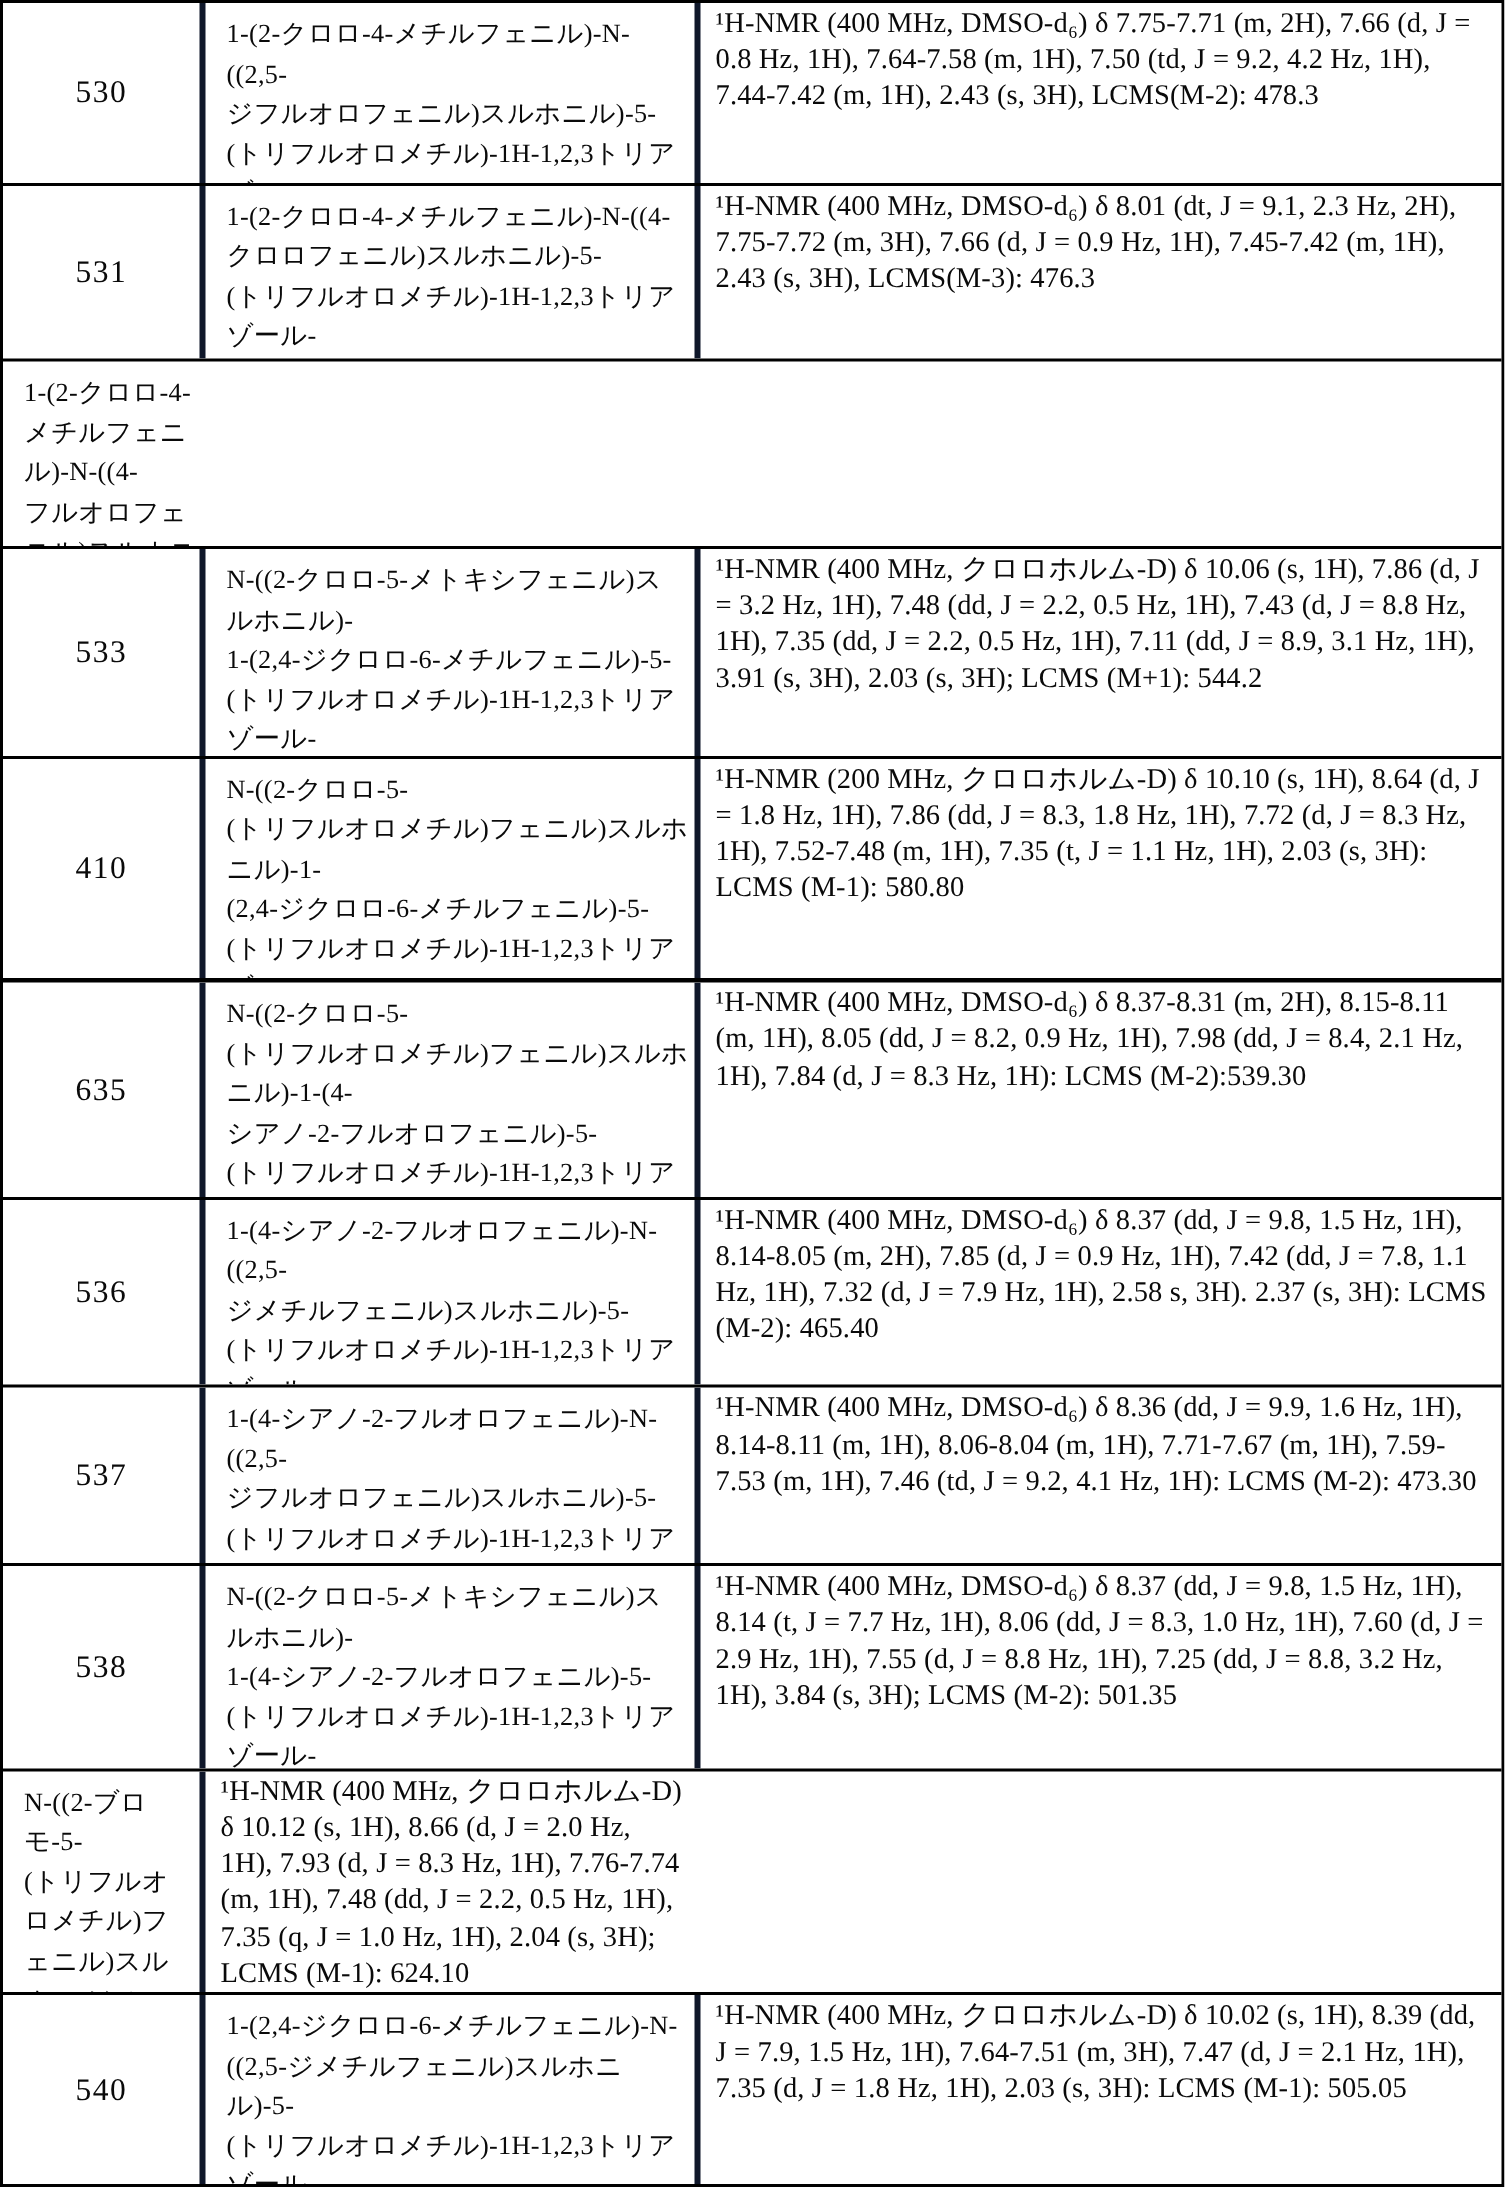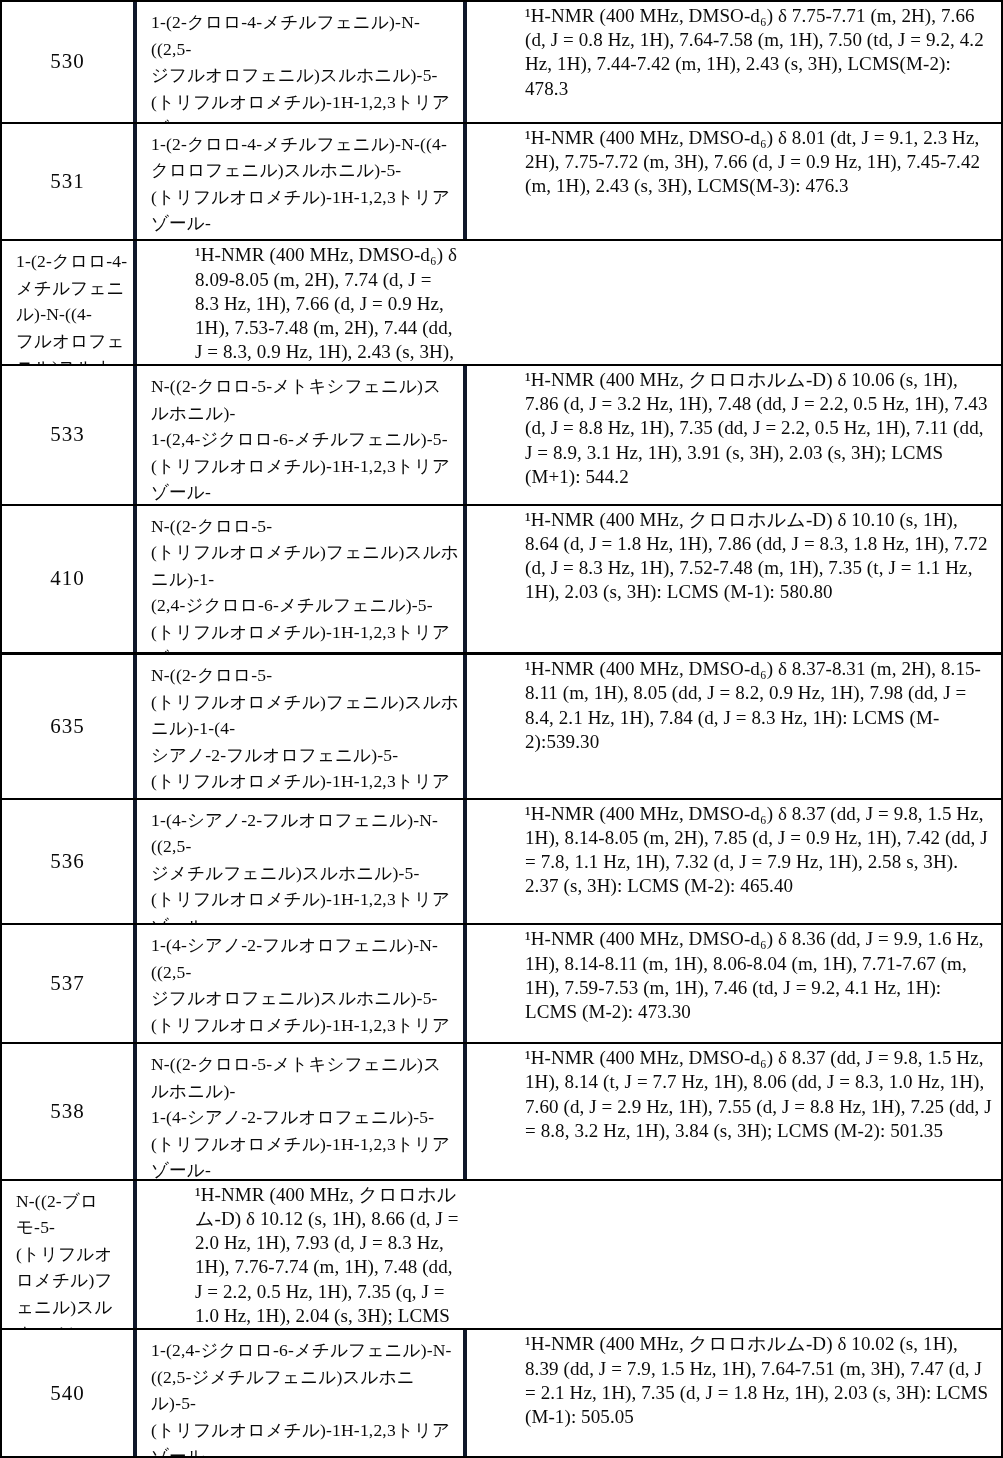--- a/index.html
+++ b/index.html
@@ -46,21 +46,20 @@
     font-size: 17.5px;
     line-height: 26.5px;
     white-space: pre-line;
     letter-spacing: 0.2px;
   }
   .cell-nmr {
     padding: 2px 8px 12px 10px;
     font-size: 19px;
     line-height: 24.2px;
     letter-spacing: 0.1px;
-    margin-left: 48px;
   }
 </style>
 </head>
 <body>
 
 <div class="page">
   <div class="patent-table">
 
     <div class="trow" style="height:122px">
       <div class="cell cell-num">530</div>
@@ -78,40 +77,39 @@
 (トリフルオロメチル)-1H-1,2,3トリアゾール-
 4-カルボキサミド</div>
       <div class="cell cell-nmr">¹H-NMR (400 MHz, DMSO-d₆) δ 8.01 (dt, J = 9.1, 2.3 Hz, 2H), 7.75-7.72 (m, 3H), 7.66 (d, J = 0.9 Hz, 1H), 7.45-7.42 (m, 1H), 2.43 (s, 3H), LCMS(M-3): 476.3</div>
     </div>
 
     <div class="trow" style="height:125px">
       <div class="cell cell-name">1-(2-クロロ-4-メチルフェニル)-N-((4-
 フルオロフェニル)スルホニル)-5-
 (トリフルオロメチル)-1H-1,2,3トリアゾール-
 4-カルボキサミド</div>
-      <div class="cell cell-nmr">¹H-NMR (400 MHz, DMSO-d₆) δ 8.09-8.05 (m, 2H), 7.74 (d, J = 8.3 Hz, 1H), 7.66 (d, J = 0.9 Hz, 1H), 7.53-7.48 (m, 2H), 7.44 (dd, J = 8.3, 0.9 Hz, 1H), 2.43 (s, 3H), LCMS(M+): 462.5</div>
     </div>
 
     <div class="trow" style="height:140px">
       <div class="cell cell-num">533</div>
       <div class="cell cell-name">N-((2-クロロ-5-メトキシフェニル)スルホニル)-
 1-(2,4-ジクロロ-6-メチルフェニル)-5-
 (トリフルオロメチル)-1H-1,2,3トリアゾール-
 4-カルボキサミド</div>
       <div class="cell cell-nmr">¹H-NMR (400 MHz, クロロホルム-D) δ 10.06 (s, 1H), 7.86 (d, J = 3.2 Hz, 1H), 7.48 (dd, J = 2.2, 0.5 Hz, 1H), 7.43 (d, J = 8.8 Hz, 1H), 7.35 (dd, J = 2.2, 0.5 Hz, 1H), 7.11 (dd, J = 8.9, 3.1 Hz, 1H), 3.91 (s, 3H), 2.03 (s, 3H); LCMS (M+1): 544.2</div>
     </div>
 
     <div class="trow thick" style="height:150px">
       <div class="cell cell-num">410</div>
       <div class="cell cell-name">N-((2-クロロ-5-
 (トリフルオロメチル)フェニル)スルホニル)-1-
 (2,4-ジクロロ-6-メチルフェニル)-5-
 (トリフルオロメチル)-1H-1,2,3トリアゾール-
 4-カルボキサミド</div>
-      <div class="cell cell-nmr">¹H-NMR (400 MHz, クロロホルム-D) δ 10.10 (s, 1H), 8.64 (d, J = 1.8 Hz, 1H), 7.86 (dd, J = 8.3, 1.8 Hz, 1H), 7.72 (d, J = 8.3 Hz, 1H), 7.52-7.48 (m, 1H), 7.35 (t, J = 1.1 Hz, 1H), 2.03 (s, 3H): LCMS (M-1): 580.80</div>
+      <div class="cell cell-nmr">¹H-NMR (200 MHz, クロロホルム-D) δ 10.10 (s, 1H), 8.64 (d, J = 1.8 Hz, 1H), 7.86 (dd, J = 8.3, 1.8 Hz, 1H), 7.72 (d, J = 8.3 Hz, 1H), 7.52-7.48 (m, 1H), 7.35 (t, J = 1.1 Hz, 1H), 2.03 (s, 3H): LCMS (M-1): 580.80</div>
     </div>
 
     <div class="trow" style="height:145px">
       <div class="cell cell-num">635</div>
       <div class="cell cell-name">N-((2-クロロ-5-
 (トリフルオロメチル)フェニル)スルホニル)-1-(4-
 シアノ-2-フルオロフェニル)-5-
 (トリフルオロメチル)-1H-1,2,3トリアゾール-
 4-カルボキサミド</div>
       <div class="cell cell-nmr">¹H-NMR (400 MHz, DMSO-d₆) δ 8.37-8.31 (m, 2H), 8.15-8.11 (m, 1H), 8.05 (dd, J = 8.2, 0.9 Hz, 1H), 7.98 (dd, J = 8.4, 2.1 Hz, 1H), 7.84 (d, J = 8.3 Hz, 1H): LCMS (M-2):539.30</div>

